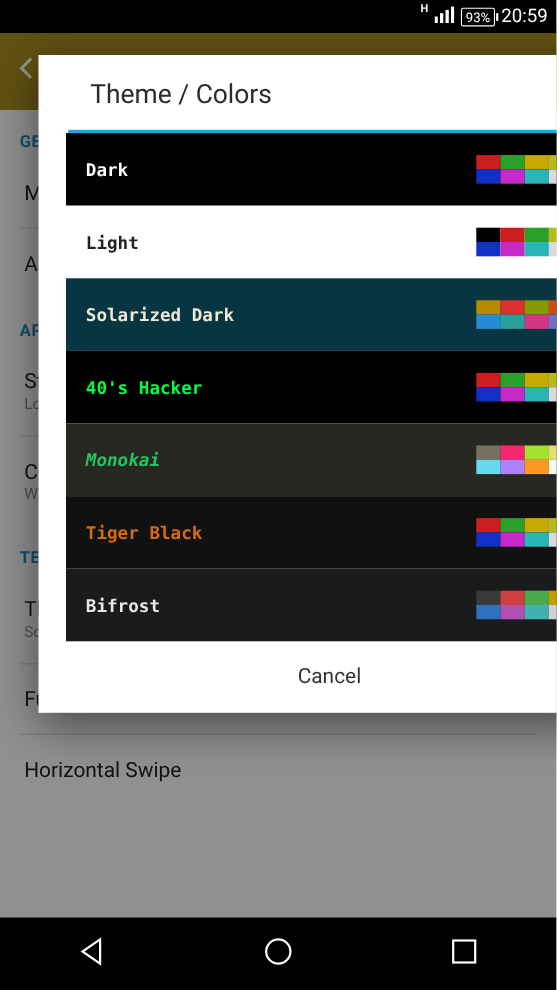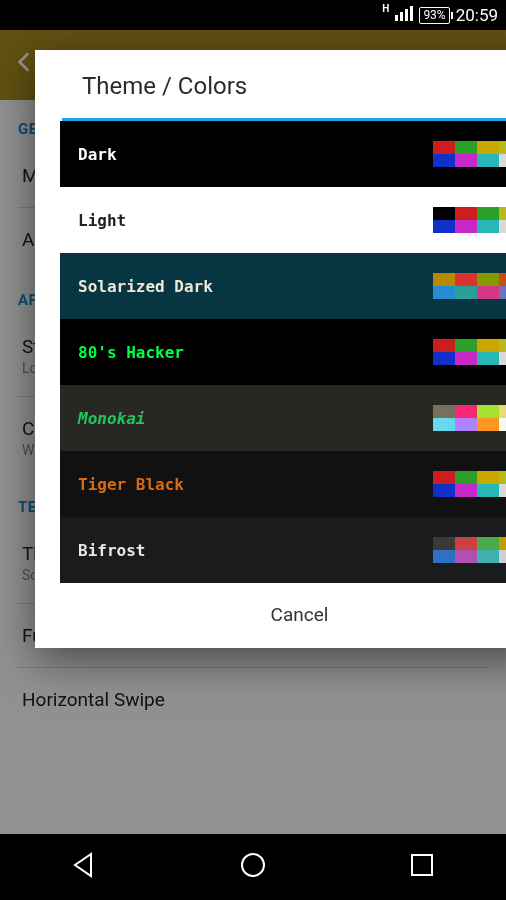--- a/index.html
+++ b/index.html
@@ -7,21 +7,21 @@
   body { position: relative; background: #f2f2f2; }
 
   
   .status-bar {
     height: 30px; background: #000; color: #fff;
     display: flex; align-items: center; justify-content: flex-end;
     padding: 0 8px; font-size: 17px; gap: 6px;
   }
   .status-bar .h { font-size: 10px; font-weight: bold; align-self: flex-start; margin-top: 3px; }
   .status-bar .battery {
-    display: inline-flex; align-items: center; gap: 2px;
+    display: inline-flex; align-items: flex-end; gap: 2px;
     border: 1.5px solid #fff; border-radius: 2px; padding: 0 3px; font-size: 12px; height: 17px;
     position: relative;
   }
   .status-bar .battery::after { content:""; position:absolute; right:-4px; top:4px; width:2px; height:7px; background:#fff; }
 
   
   .bg-page { position:absolute; top:30px; left:0; right:0; bottom:66px; background:#fafafa; }
   .bg-toolbar {
     height:70px; background:#a88c1f; display:flex; align-items:center; padding:0 12px; gap:16px;
     color:#fff; font-size:24px;
@@ -176,21 +176,21 @@
           </div>
           <div class="swatch-row">
             <span class="swatch" style="background: rgb(38, 139, 210);"></span>
             <span class="swatch" style="background: rgb(42, 161, 152);"></span>
             <span class="swatch" style="background: rgb(211, 54, 130);"></span>
             <span class="swatch" style="background: rgb(108, 113, 196);"></span>
           </div>
         </div>
       </div>
       <div class="theme-row" style="background: rgb(0, 0, 0); color: rgb(0, 255, 65);">
-        <span>80's Hacker</span>
+        <span>40's Hacker</span>
         <div class="swatches">
           <div class="swatch-row">
             <span class="swatch" style="background: rgb(204, 30, 30);"></span>
             <span class="swatch" style="background: rgb(42, 160, 42);"></span>
             <span class="swatch" style="background: rgb(201, 168, 0);"></span>
             <span class="swatch" style="background: rgb(184, 184, 31);"></span>
           </div>
           <div class="swatch-row">
             <span class="swatch" style="background: rgb(16, 48, 200);"></span>
             <span class="swatch" style="background: rgb(200, 40, 200);"></span>

